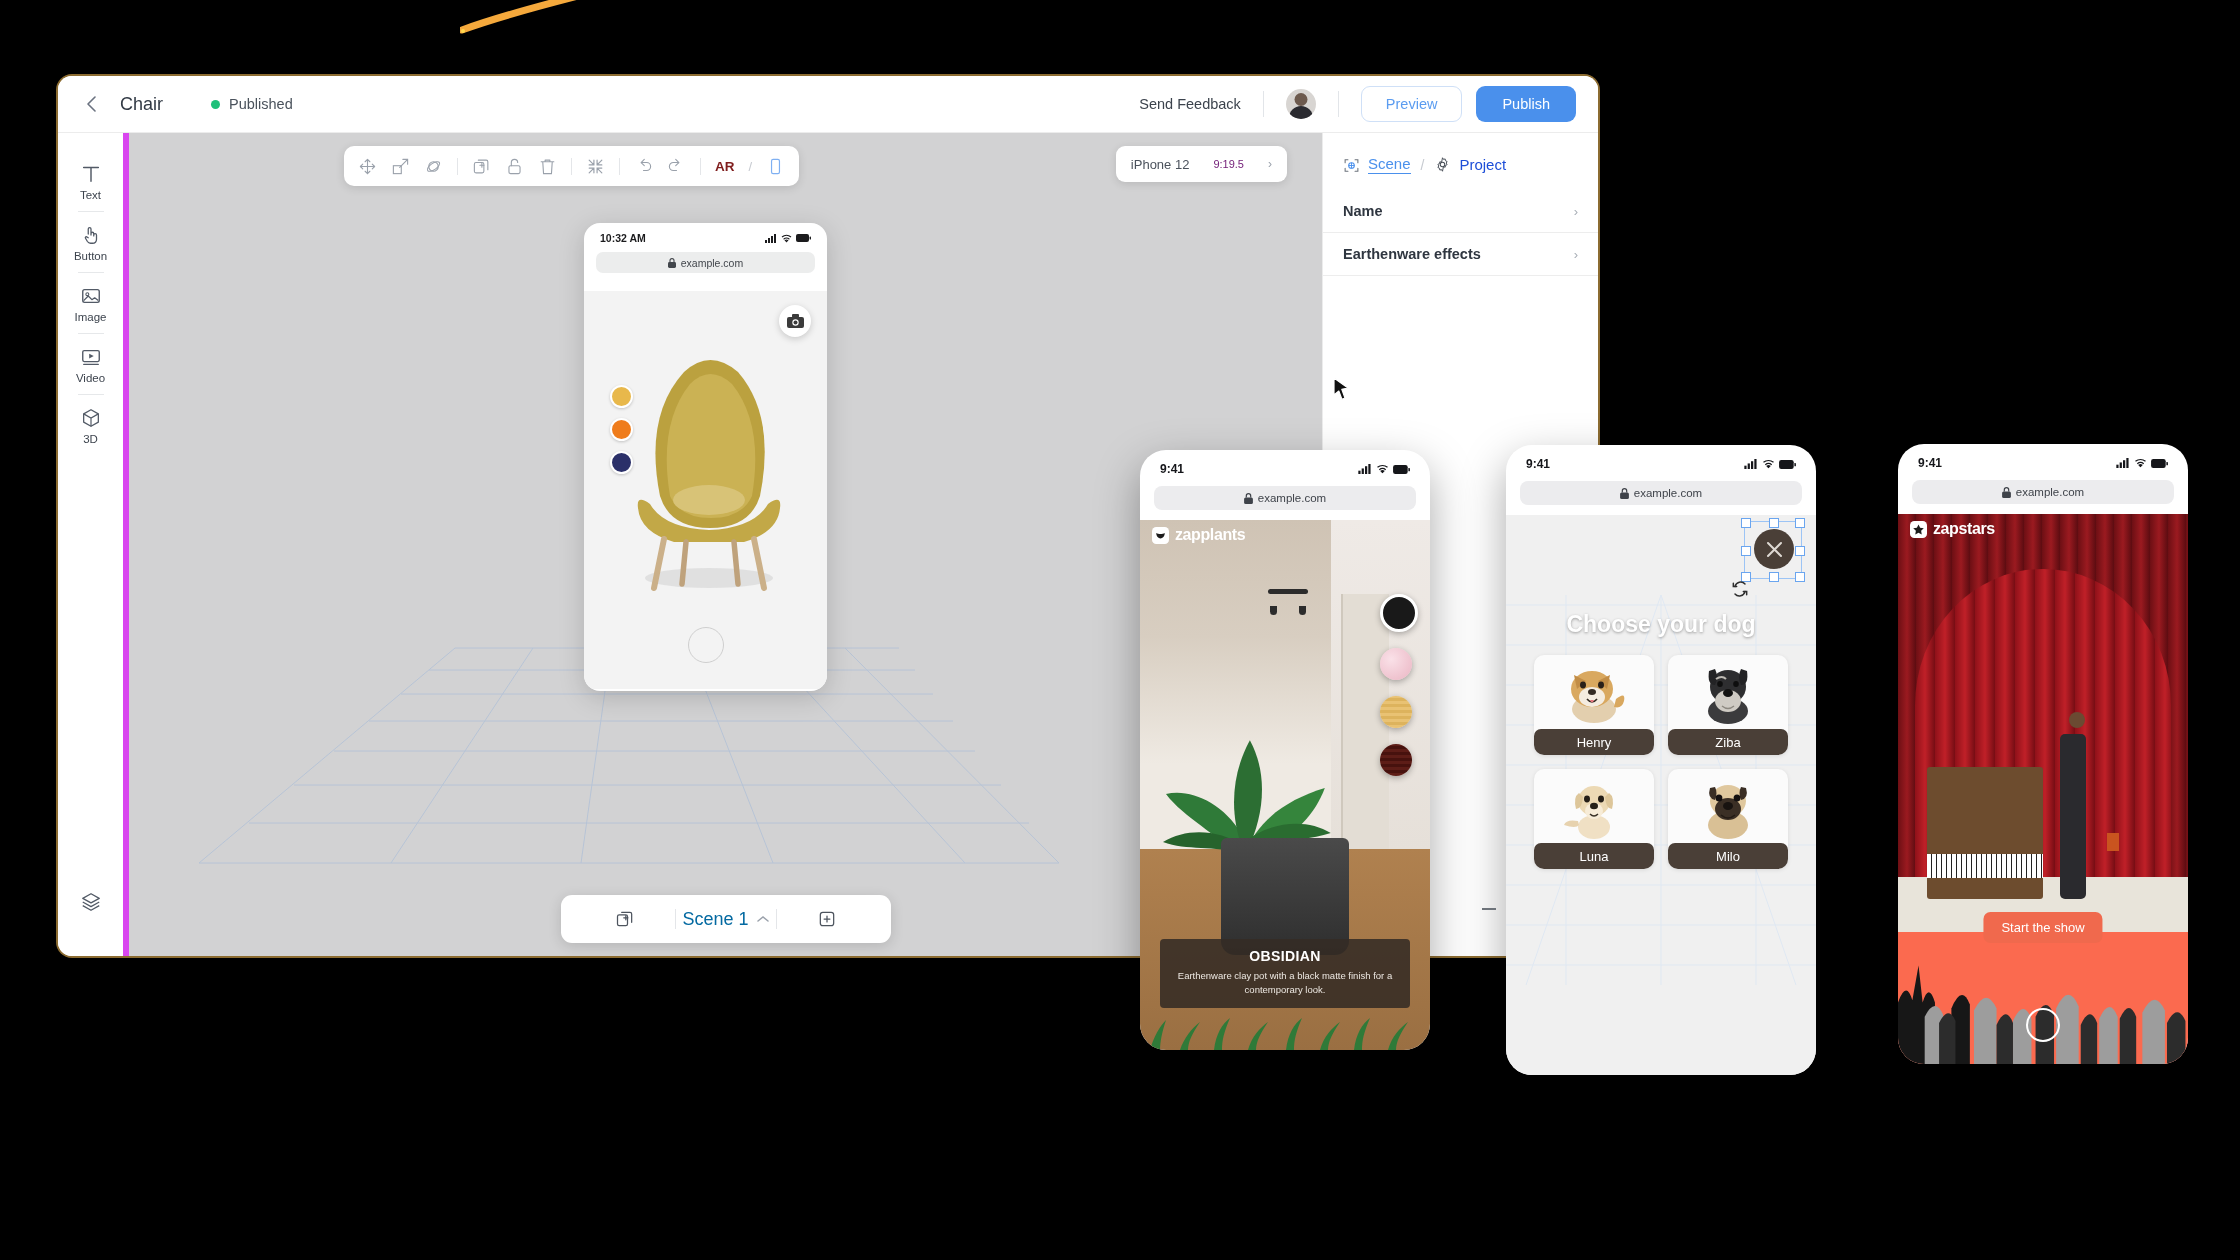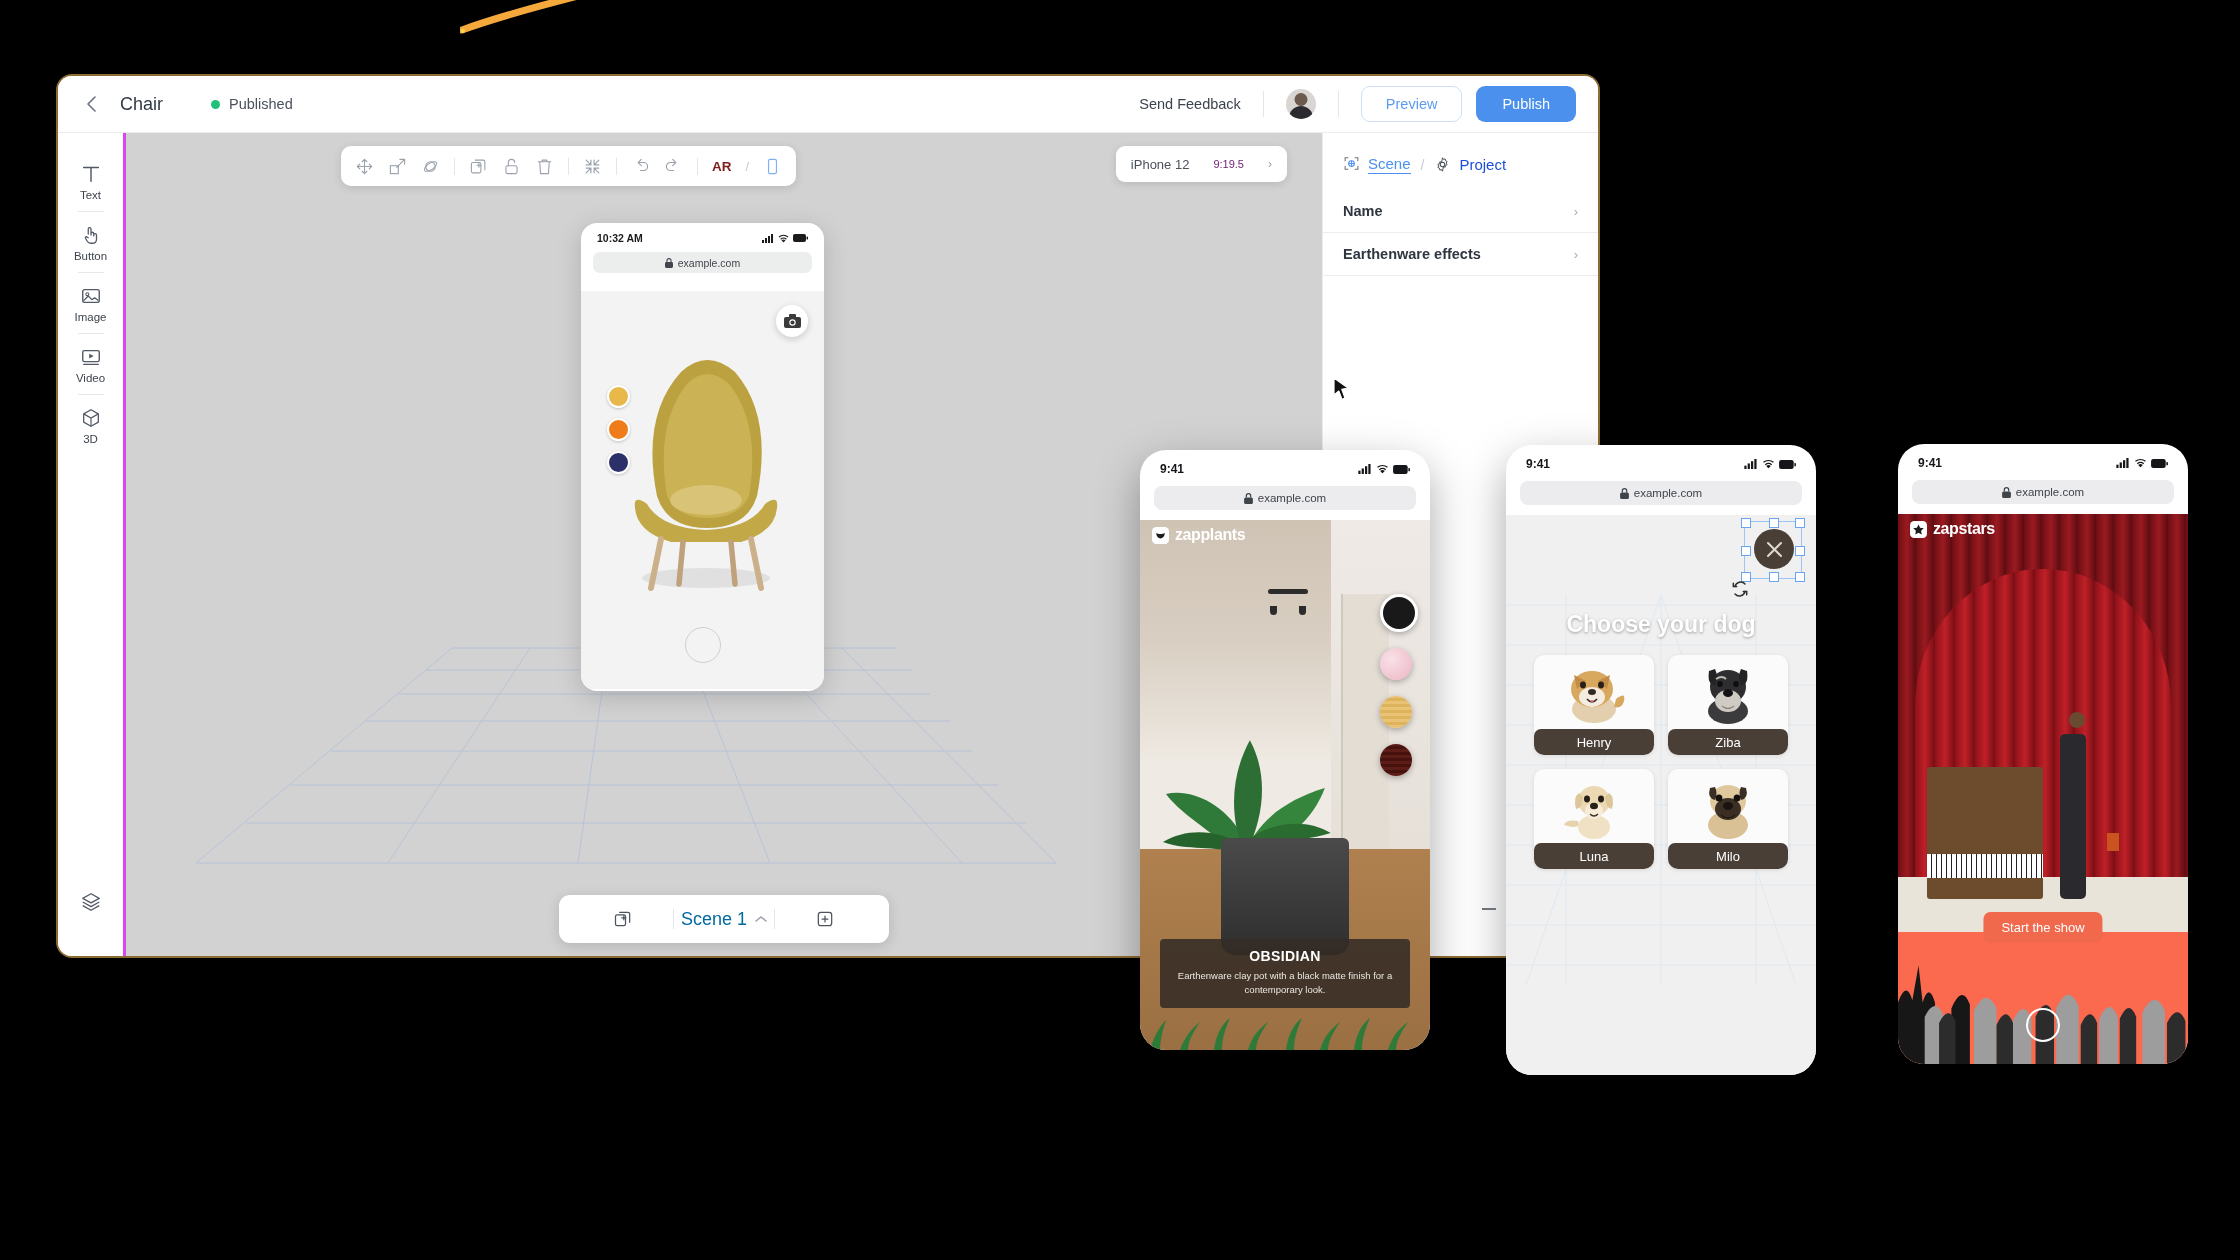--- a/index.html
+++ b/index.html
@@ -26,21 +26,21 @@
   .vsep{width:1px;height:26px;background:#e2e5e9;margin:0 22px;}
   .avatar{width:30px;height:30px;border-radius:50%;overflow:hidden;background:#d8d5d2;position:relative;}
   .avatar .head{position:absolute;left:50%;top:4px;transform:translateX(-50%);width:13px;height:13px;border-radius:50%;background:#6d5a4e;}
   .avatar .body{position:absolute;left:50%;bottom:-3px;transform:translateX(-50%);width:24px;height:16px;border-radius:12px 12px 0 0;background:#2b2b30;}
   .btn-preview{border:1.5px solid #cfe0f7;color:#5b9cf0;background:#fff;border-radius:9px;padding:9px 24px;font-size:14.5px;cursor:pointer;}
   .btn-publish{background:#4a90ec;color:#fff;border:0;border-radius:9px;padding:10px 26px;font-size:14.5px;cursor:pointer;margin-left:14px;}
 
   .body-row{display:flex;height:824px;}
 
   
-  .rail{width:65px;background:#fff;border-right:3px solid #d946ef;padding-top:20px;display:flex;flex-direction:column;align-items:center;position:relative;}
+  .rail{width:65px;background:#fff;border-right:6px solid #d946ef;padding-top:20px;display:flex;flex-direction:column;align-items:center;position:relative;}
   .rail-item{width:56px;display:flex;flex-direction:column;align-items:center;gap:4px;padding:10px 0 8px;cursor:pointer;}
   .rail-ico{width:22px;height:22px;color:#525a66;display:block;}
   .rail-lbl{font-size:11.5px;color:#3d444e;}
   .rail-div{width:26px;height:1px;background:#e6e8ea;margin:2px 0;}
   .rail-bottom{position:absolute;bottom:44px;left:0;right:0;display:flex;justify-content:center;cursor:pointer;}
 
   
   .canvas{flex:1;background:#d2d2d3;position:relative;overflow:hidden;}
   .grid-svg{position:absolute;left:0;top:330px;width:1000px;height:420px;opacity:.85;}
 
@@ -74,21 +74,21 @@
 
   .scenebar{position:absolute;left:50%;transform:translateX(-50%);bottom:14px;width:330px;height:48px;background:#fff;
             border-radius:11px;box-shadow:0 3px 14px rgba(0,0,0,.14);display:flex;align-items:center;justify-content:center;gap:0;}
   .sb-cell{display:flex;align-items:center;justify-content:center;width:100px;cursor:pointer;}
   .sb-sep{width:1px;height:20px;background:#e4e6e9;}
   .sb-lbl{font-size:18px;color:#0369a1;margin-right:8px;}
 
   
   .rpanel{width:275px;background:#fff;border-left:1px solid #ececec;padding:22px 0 0;position:relative;}
   .rp-tabs{display:flex;align-items:center;gap:10px;padding:0 20px 16px;}
-  .rp-tab{display:flex;align-items:flex-start;gap:8px;cursor:pointer;}
+  .rp-tab{display:flex;align-items:flex-end;gap:8px;cursor:pointer;}
   .rp-tab .lbl{font-size:15px;color:#1d4ed8;}
   .rp-tab.active .lbl{color:#4a90ec;border-bottom:1.5px solid #4a90ec;padding-bottom:1px;}
   .rp-slash{color:#c6cad0;font-size:14px;}
   .rp-row{display:flex;align-items:center;justify-content:space-between;padding:13px 20px;border-bottom:1px solid #ededed;cursor:pointer;}
   .rp-row .t{font-size:14.5px;color:#2f3640;font-weight:bold;}
   .rp-row .c{font-size:13px;color:#a8aeb6;}
 
   
   .popover{position:absolute;left:1310px;top:288px;width:380px;height:120px;background:#fff;border-radius:12px;
            box-shadow:0 10px 34px rgba(0,0,0,.22);padding:0 22px;z-index:40;}

